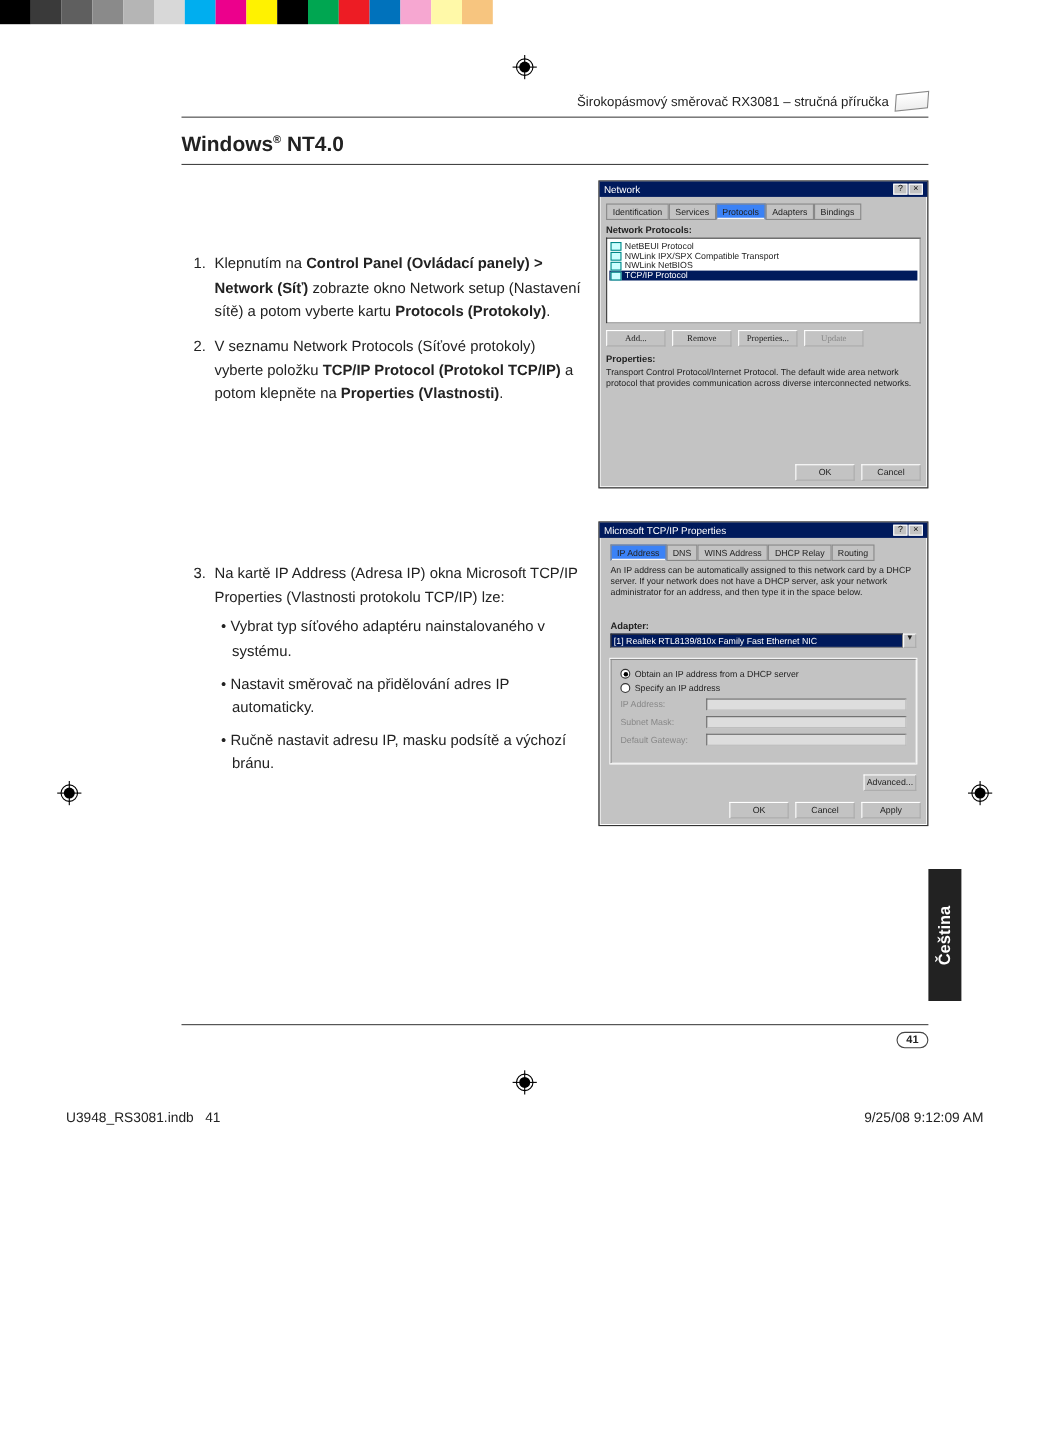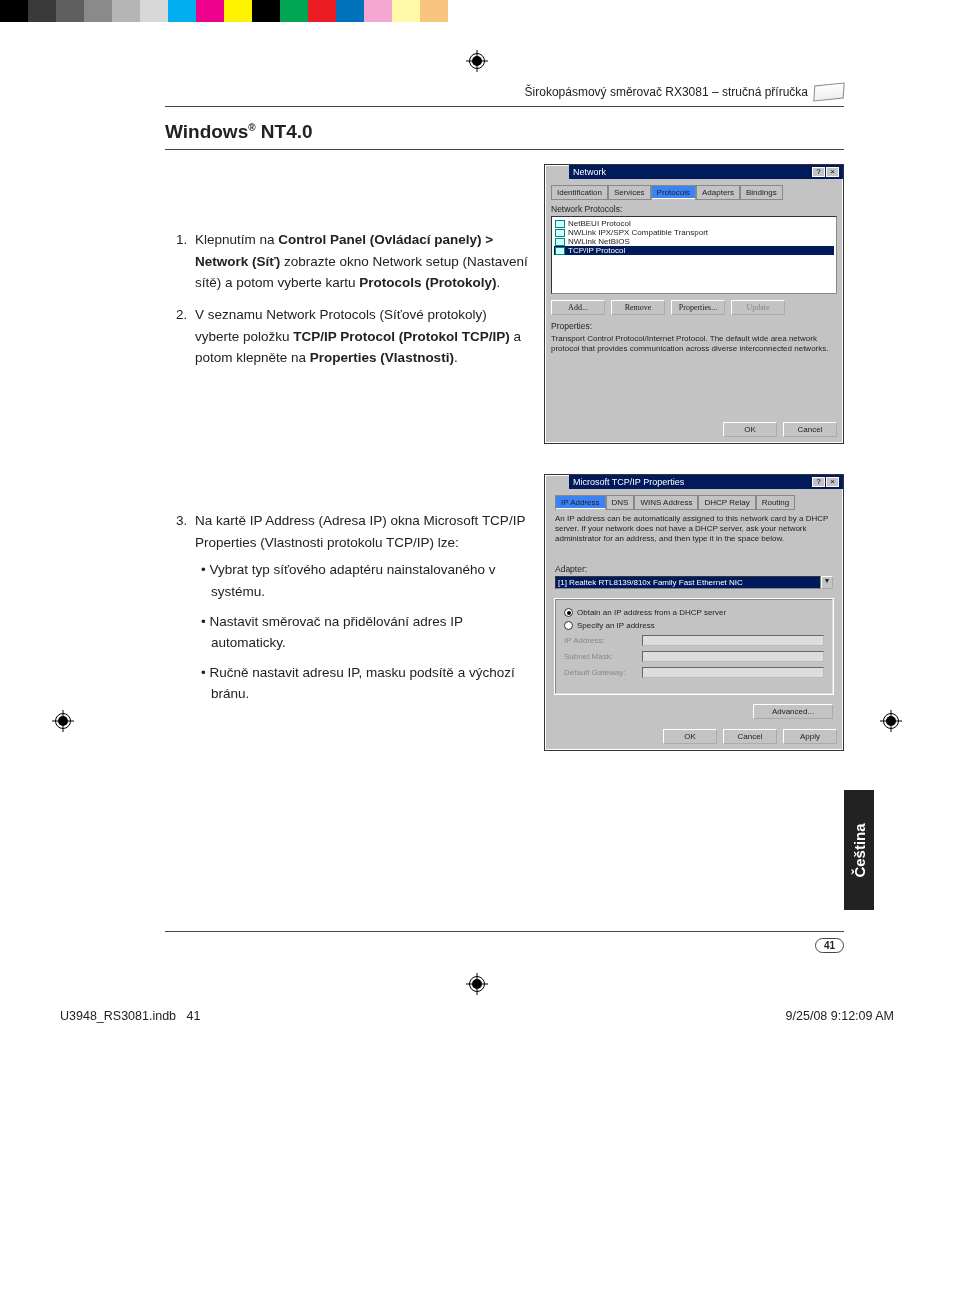--- a/index.html
+++ b/index.html
@@ -36,29 +36,29 @@
   .col-text ol { list-style: decimal; padding-left: 26px; }
   .col-text ol > li { padding-left: 4px; margin-bottom: 10px; }
   .col-text .bullets { margin-top:6px; padding-left: 6px;}
   .col-text .bullets li { list-style:none; margin-bottom:8px; text-indent:-10px; padding-left:10px;}
   .col-text .bullets li::before { content:"• "; }
   b { font-weight: bold; }
   
   
   .col-img { flex: 0 0 300px; }
   .win { border:1px solid #333; font-size:9px; background:#c3c3c3; box-shadow: 0 0 0 1px #fff inset;}
-  .win-title { background:#001a5c; color:#fff; padding:2px 4px; display:flex; align-items:center;margin-left:24px;}
+  .win-title { background:#001a5c; color:#fff; padding:2px 4px; display:flex; align-items:center;}
   .win-title .t { flex:1;}
   .win-title .btns { display:flex; gap:1px;}
   .win-title .btns div { width:13px; height:10px; background:#c3c3c3; border:1px solid #fff; color:#000; text-align:center; line-height:8px; font-size:8px;}
   .win-body { padding:6px; }
   .tabs { display:flex; font-size:8px; margin-bottom:4px;}
   .tabs div { padding:2px 5px; background:#c3c3c3; border:1px solid #888;}
   .tabs .active { border-bottom-color:#c3c3c3; background:#3b82f6; position:relative; box-shadow:0 -1px 0 #fff inset;}
-  .label8 { font-size:8.5px; margin:2px 0;}
+  .label8 { font-size:8.5px; margin:2px 0;font-weight:bold;}
   .listbox { background:#fff; border:1px inset #888; height:78px; padding:2px; font-size:8px;}
   .listbox div { display:flex; align-items:center; gap:3px; padding:0 1px;}
   .listbox .sel { background:#001a5c; color:#fff;}
   .pico { width:10px; height:8px; border:1px solid #088; background:#cff; display:inline-block;}
   .btnrow { display:flex; gap:6px; margin:6px 0;font-family:Liberation Serif, serif;}
   .wbtn { font-size:8px; padding:2px 0; width:54px; text-align:center; background:#c3c3c3; border:1px outset #fff;}
   .wbtn.dis { color:#888;}
   .desc { font-size:8px; margin-top:3px; line-height:1.25;}
   .spacer-box { height:56px;}
   .okrow { display:flex; justify-content:flex-end; gap:6px; padding:6px;}
@@ -257,21 +257,21 @@
             <div class="iprow">
                 <span class="lbl">Subnet Mask:</span>
                 <div class="ipf"></div>
               </div>
             <div class="iprow">
                 <span class="lbl">Default Gateway:</span>
                 <div class="ipf"></div>
               </div>
           </div>
           <div class="adv-row">
-              <div class="wbtn" style="width:80px">Advanced...</div>
+              <div class="wbtn" style="width:48px">Advanced...</div>
             </div>
         </div>
         <div class="okrow">
           <div class="wbtn">OK</div>
           <div class="wbtn">Cancel</div>
           <div class="wbtn">Apply</div>
         </div>
       </div>
     </div>
   </div>

